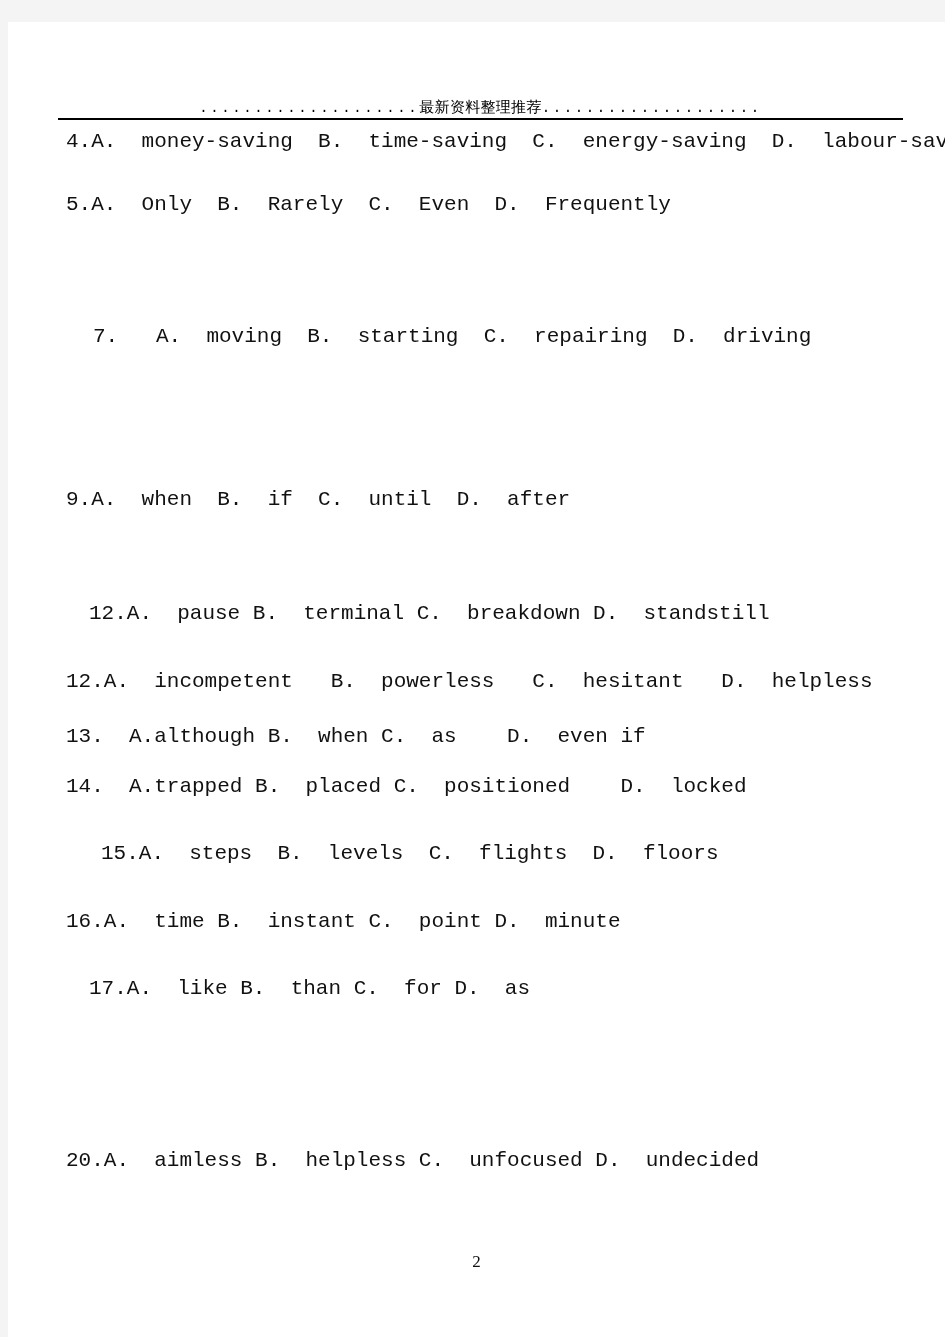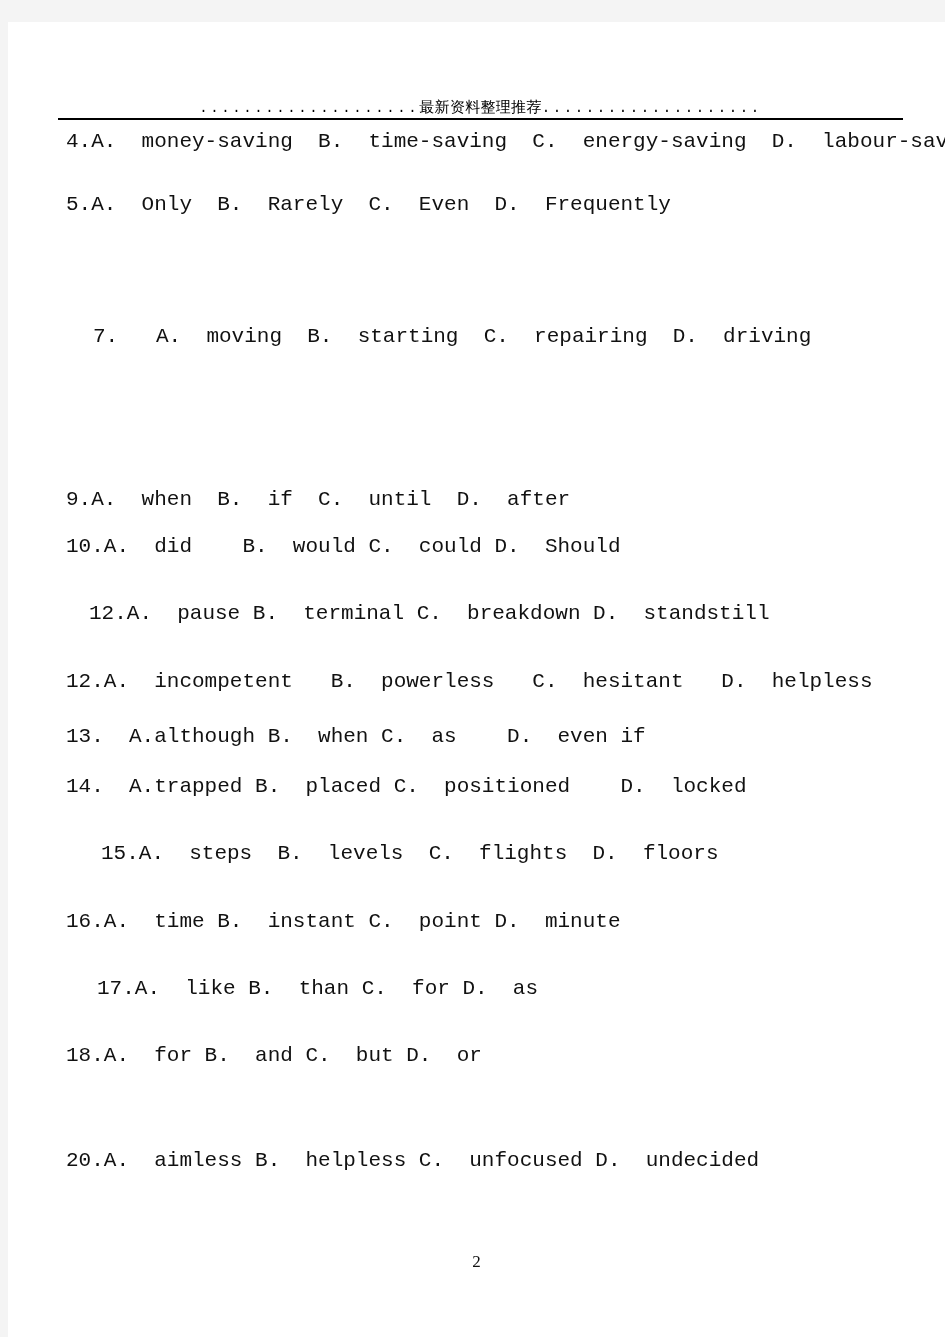--- a/index.html
+++ b/index.html
@@ -101,28 +101,26 @@
     <div id="header-block">
       <div id="header-dots-line"><span class="dots">....................</span><span>最新资料整理推荐</span><span class="dots">....................</span></div>
       <div id="header-rule"></div>
     </div>
 
     <div id="questions">
         <div class="q-line" style="top: 108px; left: 58px;">4.A.  money-saving  B.  time-saving  C.  energy-saving  D.  labour-saving</div>
         <div class="q-line" style="top: 171px; left: 58px;">5.A.  Only  B.  Rarely  C.  Even  D.  Frequently</div>
         <div class="q-line" style="top: 303px; left: 58px; margin-left: 27px;">7.   A.  moving  B.  starting  C.  repairing  D.  driving</div>
         <div class="q-line" style="top: 446px; left: 58px; margin-top: 20px;">9.A.  when  B.  if  C.  until  D.  after</div>
-        <div class="q-line" style="top: 513px; left: 58px;">10.A.  did    B.  would C.  could D.  Should</div>
         <div class="q-line" style="top: 580px; left: 81px;">12.A.  pause B.  terminal C.  breakdown D.  standstill</div>
         <div class="q-line" style="top: 648px; left: 58px;">12.A.  incompetent   B.  powerless   C.  hesitant   D.  helpless</div>
         <div class="q-line" style="top: 703px; left: 58px;">13.  A.although B.  when C.  as    D.  even if</div>
         <div class="q-line" style="top: 753px; left: 58px;">14.  A.trapped B.  placed C.  positioned    D.  locked</div>
         <div class="q-line" style="top: 820px; left: 81px; margin-left: 12px;">15.A.  steps  B.  levels  C.  flights  D.  floors</div>
         <div class="q-line" style="top: 888px; left: 58px;">16.A.  time B.  instant C.  point D.  minute</div>
-        <div class="q-line" style="top: 955px; left: 81px; margin-left: 8px;">17.A.  like B.  than C.  for D.  as</div>
-        <div class="q-line" style="top: 1022px; left: 58px;">18.A.  for B.  and C.  but D.  or</div>
+        <div class="q-line" style="top: 955px; left: 81px;">17.A.  like B.  than C.  for D.  as</div>
         <div class="q-line" style="top: 1127px; left: 58px;">20.A.  aimless B.  helpless C.  unfocused D.  undecided</div>
       </div>
 
     <div id="page-number">2</div>
 
   </div>
 </div>
 
 </body></html>

